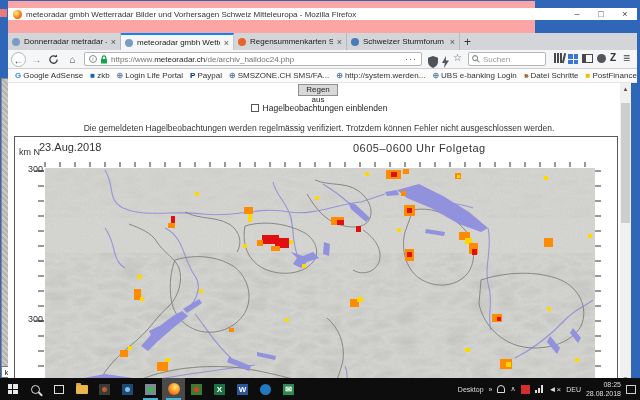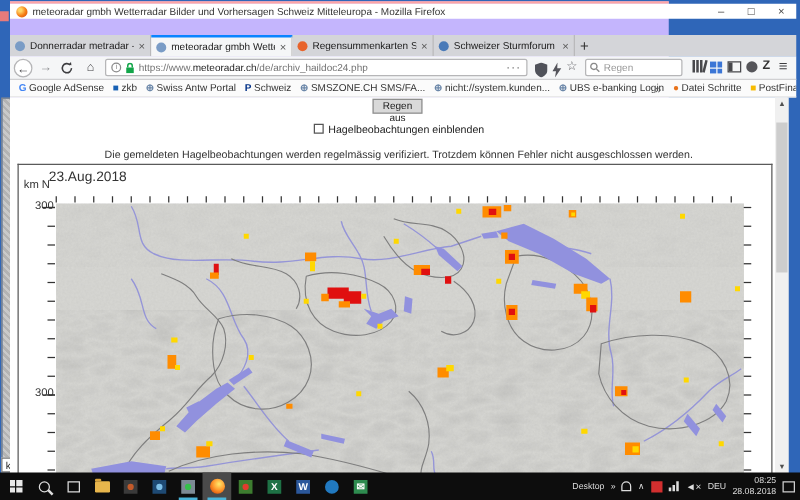--- a/index.html
+++ b/index.html
@@ -9,22 +9,22 @@
 
   
   #bg-scrollstrip { left:1px; top:78px; width:9px; height:300px;
     background:repeating-linear-gradient(45deg,#c9c9c9 0 2px,#b3b3b3 2px 4px);
     border:1px solid #8a8a8a; }
   #bg-peek { left:1px; top:366px; width:11px; height:12px; background:#fff; border:1px solid #777;
     font-size:8px; color:#222; text-align:center; line-height:11px; }
   #bg-pink { left:0; top:9px; width:7px; height:8px; background:#e87b7b; }
 
   
-  #fx-window { left:8px; top:1px; width:527px; height:377px; background:#c4b5fd;
-    border-top:2px solid #fca5a5; }
+  #fx-window { left:8px; top:1px; width:527px; height:377px; background:#fca5a5;
+    border-top:7px solid #fca5a5; }
 
   #titlebar { left:0; top:0; width:629px; height:12px; background:#ffffff; }
   #fx-logo { left:5px; top:2px; width:9px; height:9px; border-radius:50%;
     background:radial-gradient(circle at 35% 35%, #ffd567 15%, #f57c16 55%, #cf4a0c 100%); }
   #win-title { left:18px; top:2px; font-size:8px; color:#333; white-space:nowrap; }
   .winbtn { top:0; width:24px; height:12px; text-align:center; font-size:9px; line-height:12px; color:#444; }
 
   #menubar { left:0; top:12px; width:629px; height:13px; background:#f0f0f0; display:flex;
     align-items:center; padding-left:4px; gap:2px; }
   .menu-item { font-size:8.5px; color:#222; padding:0 5px; }
@@ -208,21 +208,21 @@
           <polygon points="5,0 1,7 3.8,7 3,12 8,4.5 4.8,4.5" fill="#55555c"></polygon>
         </svg>
     </div>
     <div class="abs" id="star-icon">☆</div>
 
     <div class="abs" id="searchbox">
       <svg width="8" height="8" viewBox="0 0 9 9" style="flex:none">
           <circle cx="3.5" cy="3.5" r="2.8" fill="none" stroke="#8a8a8a" stroke-width="1.2"></circle>
           <line x1="5.8" y1="5.8" x2="8.4" y2="8.4" stroke="#8a8a8a" stroke-width="1.2"></line>
         </svg>
-      <span id="search-placeholder">Regen</span>
+      <span id="search-placeholder">Suchen</span>
     </div>
 
     <div class="abs tbico" id="library-icon">
       <i style="left:0"></i>
         <i style="left:3px"></i>
         <i style="left:6px"></i>
         <i style="left:9px;transform:rotate(14deg)"></i>
     </div>
     <div class="abs" id="grid-icon">
         <i></i>
@@ -242,33 +242,33 @@
       <div class="bm">
         <span class="bm-icon" style="color: rgb(66, 133, 244); font-weight: bold;">G</span>
         <span class="bm-label">Google AdSense</span>
       </div>
       <div class="bm">
         <span class="bm-icon" style="color: rgb(24, 97, 180); font-weight: bold;">■</span>
         <span class="bm-label">zkb</span>
       </div>
       <div class="bm">
         <span class="bm-icon" style="color: rgb(106, 134, 168); font-weight: bold;">⊕</span>
-        <span class="bm-label">Swiss Antw Portal</span>
+        <span class="bm-label">Login Life Portal</span>
       </div>
       <div class="bm">
         <span class="bm-icon" style="color: rgb(0, 48, 135); font-weight: bold;">P</span>
-        <span class="bm-label">Schweiz</span>
+        <span class="bm-label">Paypal</span>
       </div>
       <div class="bm">
         <span class="bm-icon" style="color: rgb(106, 134, 168); font-weight: bold;">⊕</span>
         <span class="bm-label">SMSZONE.CH SMS/FA...</span>
       </div>
       <div class="bm">
         <span class="bm-icon" style="color: rgb(106, 134, 168); font-weight: bold;">⊕</span>
-        <span class="bm-label">nicht://system.kunden...</span>
+        <span class="bm-label">http://system.werden...</span>
       </div>
       <div class="bm">
         <span class="bm-icon" style="color: rgb(106, 134, 168); font-weight: bold;">⊕</span>
         <span class="bm-label">UBS e-banking Login</span>
       </div>
       <div class="bm">
         <span class="bm-icon" style="color: rgb(232, 115, 28); font-weight: bold;">●</span>
         <span class="bm-label">Datei Schritte</span>
       </div>
       <div class="bm">
@@ -281,20 +281,21 @@
   <div class="abs" id="content">
     <div class="abs" id="zoom-aus-button">Regen aus</div>
     <div class="abs" id="info-text">Die gemeldeten Hagelbeobachtungen werden regelmässig verifiziert. Trotzdem können Fehler nicht ausgeschlossen werden.</div>
     <div class="abs" id="hail-checkbox-row">
       <span id="hail-checkbox"></span><span>Hagelbeobachtungen einblenden</span>
     </div>
 
     <div class="abs" id="map-block">
       <span class="abs" id="km-label">km N</span>
       <span class="abs" id="map-date">23.Aug.2018</span>
+      <span class="abs" id="map-time">0605–0600 Uhr Folgetag</span>
       <span class="abs ylab" style="top:27px">300</span>
       <span class="abs ylab" style="top:177px">300</span>
 
       <div class="abs" id="plot">
         <svg id="map-svg" width="550" height="218" viewBox="0 0 550 218">
           <defs>
             <filter id="relief" x="0" y="0" width="100%" height="100%">
               <feTurbulence type="fractalNoise" baseFrequency="0.55" numOctaves="2" result="n"></feTurbulence>
               <feColorMatrix in="n" type="matrix" values="0 0 0 0 0.35 0 0 0 0 0.35 0 0 0 0 0.35 0 0 0 0.35 0"></feColorMatrix>
             </filter>

